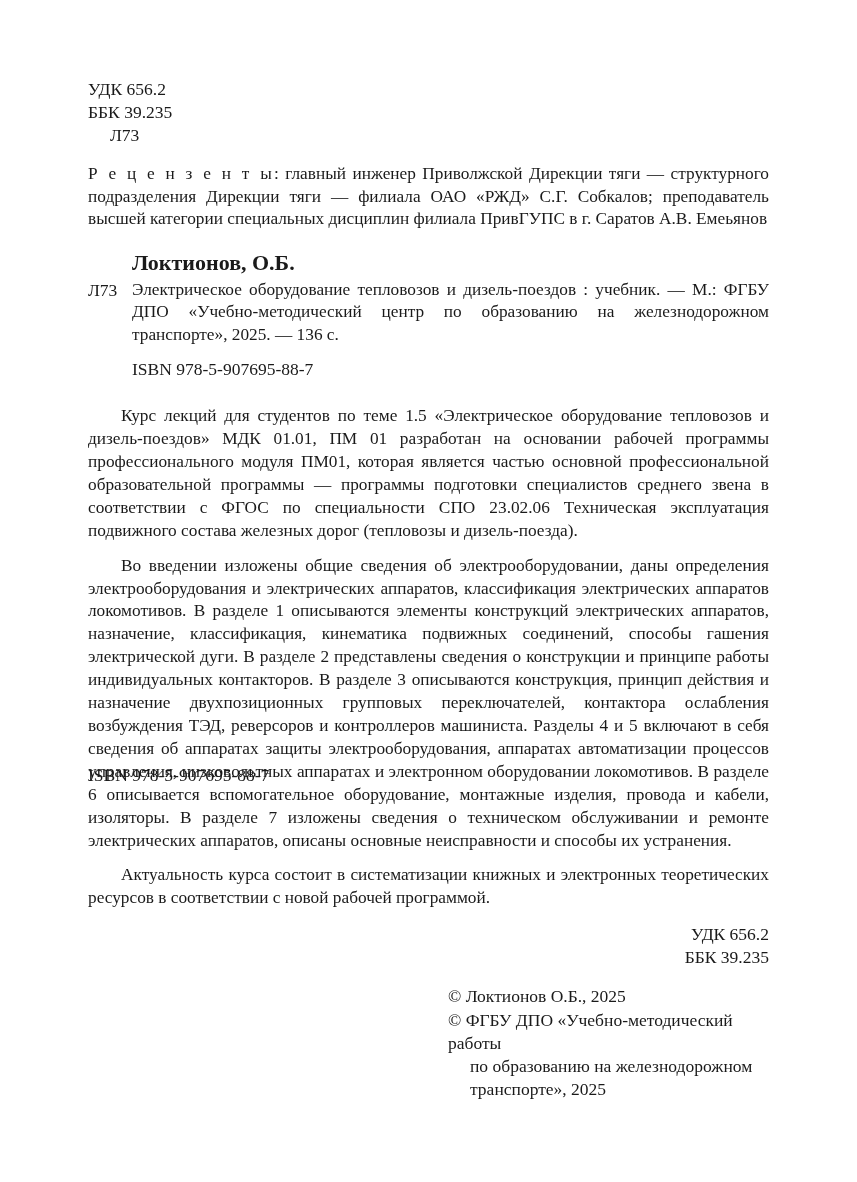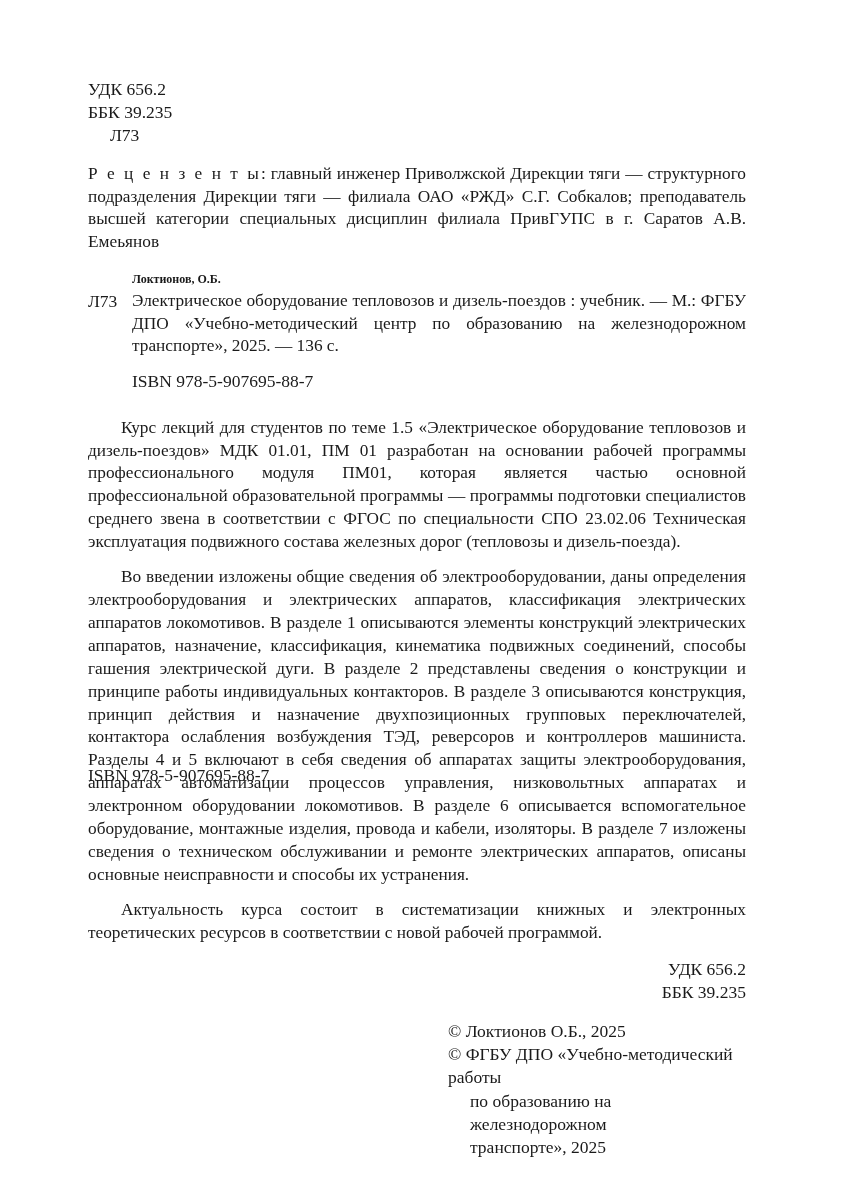--- a/index.html
+++ b/index.html
@@ -12,21 +12,21 @@
     height: 1182px;
     font-family: "Liberation Serif", serif;
     color: #1a1a1a;
     overflow: hidden;
   }
   .page {
     position: relative;
     width: 857px;
     height: 912px;
     box-sizing: border-box;
-    padding: 78px 111px 0 88px;
+    padding: 78px 88px 0 88px;
   }
   .udk-block {
     font-size: 17.5px;
     line-height: 1.32;
   }
   .udk-block div {
     white-space: pre;
   }
   .indent-l73 {
     padding-left: 22px;
@@ -41,21 +41,21 @@
     hyphens: manual;
   }
   .spaced {
     letter-spacing: 2.2px;
   }
   i, .ital {
   }
 
   .author-line {
     margin-top: 19px;
-    font-size: 12px;
+    font-size: 22px;
     font-weight: bold;
     padding-left: 44px;
   }
 
   .desc-wrap {
     margin-top: 3px;
     display: flex;
     align-items: flex-start;
   }
   .desc-label {

